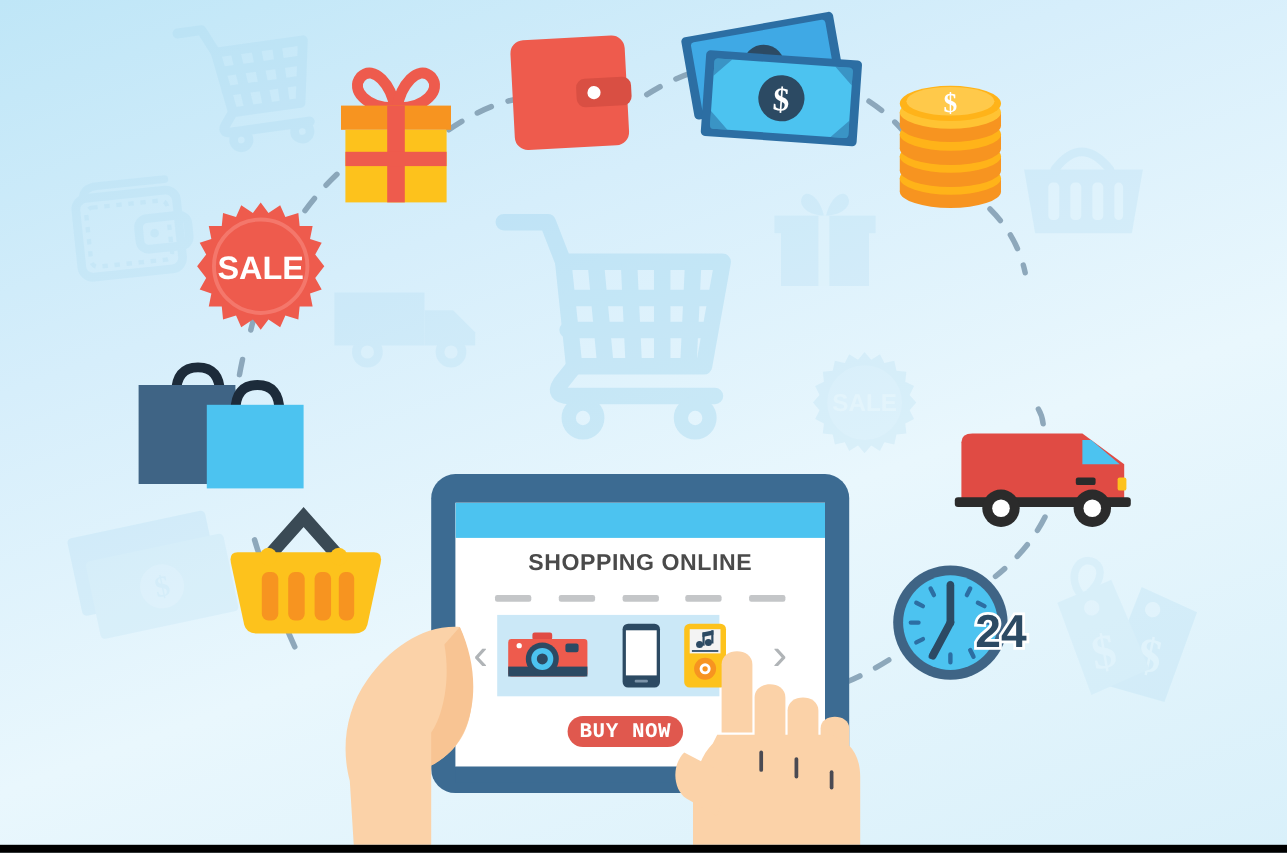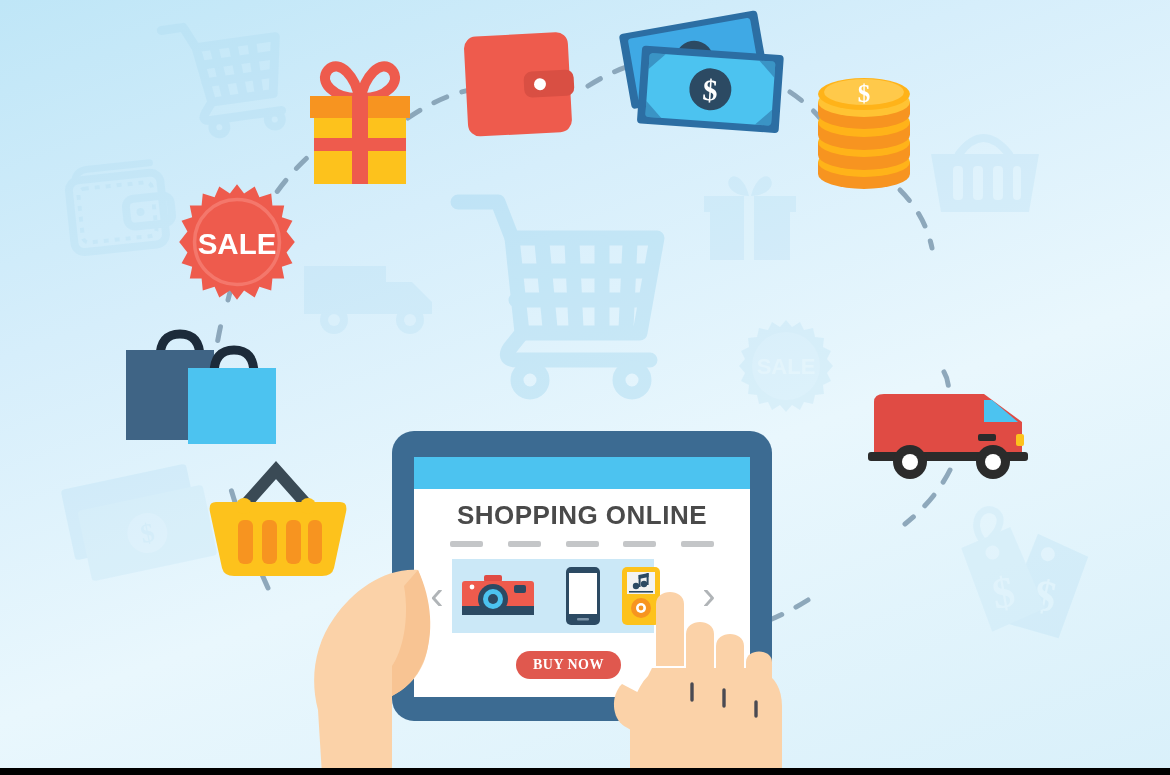--- a/index.html
+++ b/index.html
@@ -253,27 +253,41 @@
         <rect x="110" y="44" width="18" height="7" rx="2" fill="#2b2b2b"></rect>
         <rect x="148" y="44" width="8" height="12" rx="2" fill="#fdc21c"></rect>
         <rect x="0" y="62" width="160" height="9" rx="3" fill="#2b2b2b"></rect>
         <circle cx="42" cy="72" r="17" fill="#2b2b2b"></circle>
         <circle cx="42" cy="72" r="8" fill="#ffffff"></circle>
         <circle cx="125" cy="72" r="17" fill="#2b2b2b"></circle>
         <circle cx="125" cy="72" r="8" fill="#ffffff"></circle>
       </svg>
     </div>
 
+    <div class="abs" style="left:806px;top:508px;">
+      <svg width="138" height="120" viewBox="0 0 138 120">
+        <circle cx="58" cy="58" r="52" fill="#3f6485"></circle>
+        <circle cx="58" cy="58" r="43" fill="#4cc3f0"></circle>
+        <g stroke="#2c6ea3" stroke-width="4" stroke-linecap="round">
+          <path d="M58 22 V29 M58 87 V94 M22 58 H29 M87 58 H94"></path>
+          <path d="M40 27 L43 33 M76 83 L79 89 M27 76 L33 73 M83 40 L89 43"></path>
+          <path d="M76 27 L73 33 M40 89 L43 83 M27 40 L33 43 M83 76 L89 73"></path>
+        </g>
+        <path d="M58 58 V24" stroke="#2c4a63" stroke-width="7" stroke-linecap="round"></path>
+        <path d="M58 58 L42 88" stroke="#2c4a63" stroke-width="7" stroke-linecap="round"></path>
+        <text x="104" y="80" text-anchor="middle" font-family="Liberation Sans, sans-serif" font-weight="bold" font-size="42" fill="#2c4a63" stroke="#ffffff" stroke-width="5" paint-order="stroke">24</text>
+      </svg>
+    </div>
 
     <div class="abs" style="left:392px;top:431px;width:380px;height:290px;background:#3c6b92;border-radius:22px;">
       <div class="abs" style="left:22px;top:26px;width:336px;height:240px;background:#ffffff;overflow:hidden;">
 
         <div class="abs" style="left:0;top:0;width:336px;height:32px;background:#4cc3f0;"></div>
 
-        <div class="abs" style="left:0;top:43px;width:336px;text-align:center;font-size:26px;font-weight:bold;color:#4a4a4a;letter-spacing:.5px;font-family:'Liberation Sans',sans-serif;">SHOPPING ONLINE</div>
+        <div class="abs" style="left:0;top:43px;width:336px;text-align:center;font-size:21px;font-weight:bold;color:#4a4a4a;letter-spacing:.5px;font-family:'Liberation Sans',sans-serif;">SHOPPING ONLINE</div>
 
         <div class="abs" style="left:36px;top:84px;width:264px;display:flex;justify-content:space-between;">
           <span style="display:block;width:33px;height:6px;background:#c4c6c8;border-radius:2px;"></span>
           <span style="display:block;width:33px;height:6px;background:#c4c6c8;border-radius:2px;"></span>
           <span style="display:block;width:33px;height:6px;background:#c4c6c8;border-radius:2px;"></span>
           <span style="display:block;width:33px;height:6px;background:#c4c6c8;border-radius:2px;"></span>
           <span style="display:block;width:33px;height:6px;background:#c4c6c8;border-radius:2px;"></span>
         </div>
 
         <div class="abs" style="left:38px;top:102px;width:202px;height:74px;background:#cbe8f7;"></div>
@@ -314,21 +328,21 @@
               <rect x="24.6" y="6" width="2" height="12"></rect>
               <path d="M16.6 8 L26.6 6 L26.6 10 L16.6 12 Z"></path>
               <rect x="7" y="24" width="24" height="1.6"></rect>
             </g>
             <circle cx="19" cy="41" r="10" fill="#f79420"></circle>
             <circle cx="19" cy="41" r="5" fill="#ffffff"></circle>
             <circle cx="19" cy="41" r="2.4" fill="#f79420"></circle>
           </svg>
         </div>
 
-        <div class="abs" style="left:102px;top:194px;width:105px;height:28px;background:#e0584e;border-radius:15px;color:#ffffff;font-weight:bold;font-size:14px;line-height:28px;text-align:center;letter-spacing:.5px;font-family:Liberation Serif, serif;">BUY NOW</div>
+        <div class="abs" style="left:102px;top:194px;width:105px;height:28px;background:#e0584e;border-radius:15px;color:#ffffff;font-weight:bold;font-size:19px;line-height:28px;text-align:center;letter-spacing:.5px;font-family:Liberation Mono, monospace;">BUY NOW</div>
       </div>
 
       <div class="abs" style="left:22px;top:266px;width:336px;height:14px;background:#3c6b92;"></div>
     </div>
 
     <div class="abs" style="left:300px;top:560px;">
       <svg width="180" height="215" viewBox="0 0 180 215">
         <path d="M118 10 C128 34 132 62 128 86 C124 112 110 126 92 136 L92 215 L22 215 L18 150 C10 120 14 86 34 58 C54 30 84 8 118 10 Z" fill="#fbd2a8"></path>
         <path d="M118 10 C132 40 134 74 124 100 C116 120 104 130 92 136 L92 106 C102 92 110 60 104 26 Z" fill="#f8c493"></path>
       </svg>

